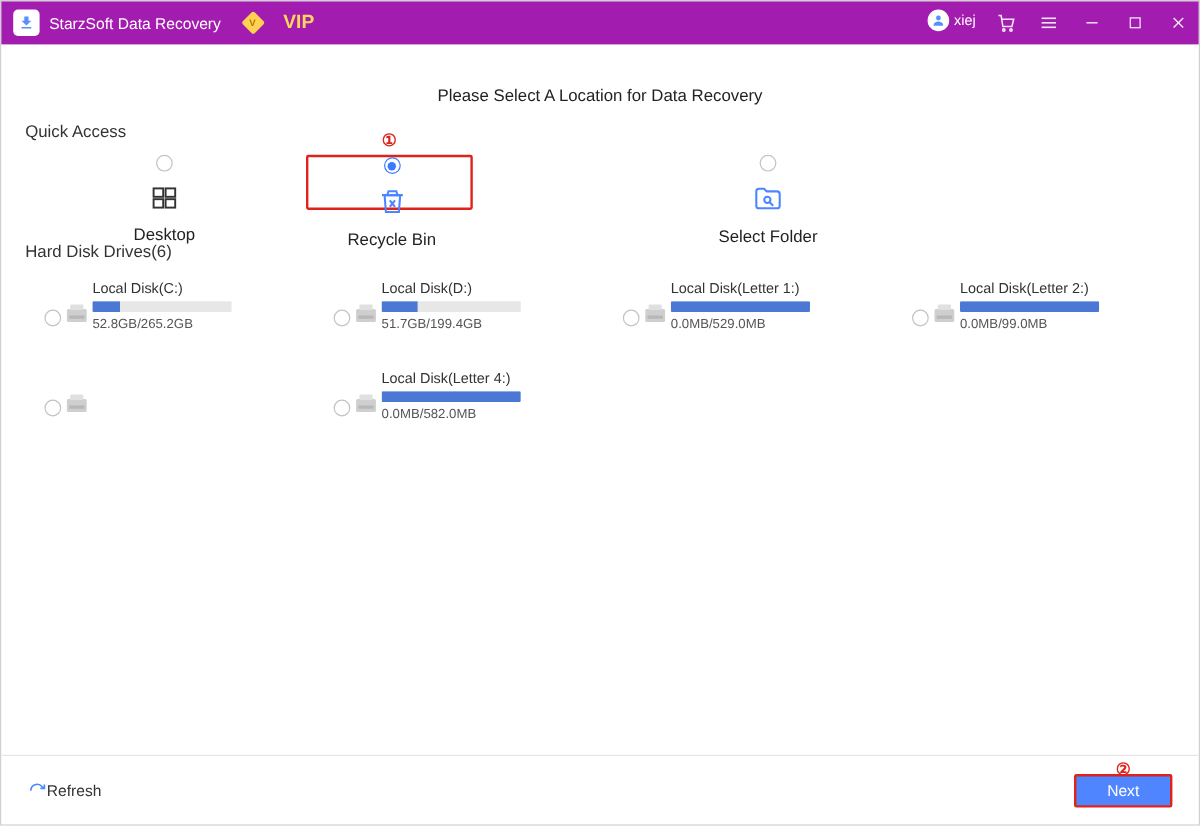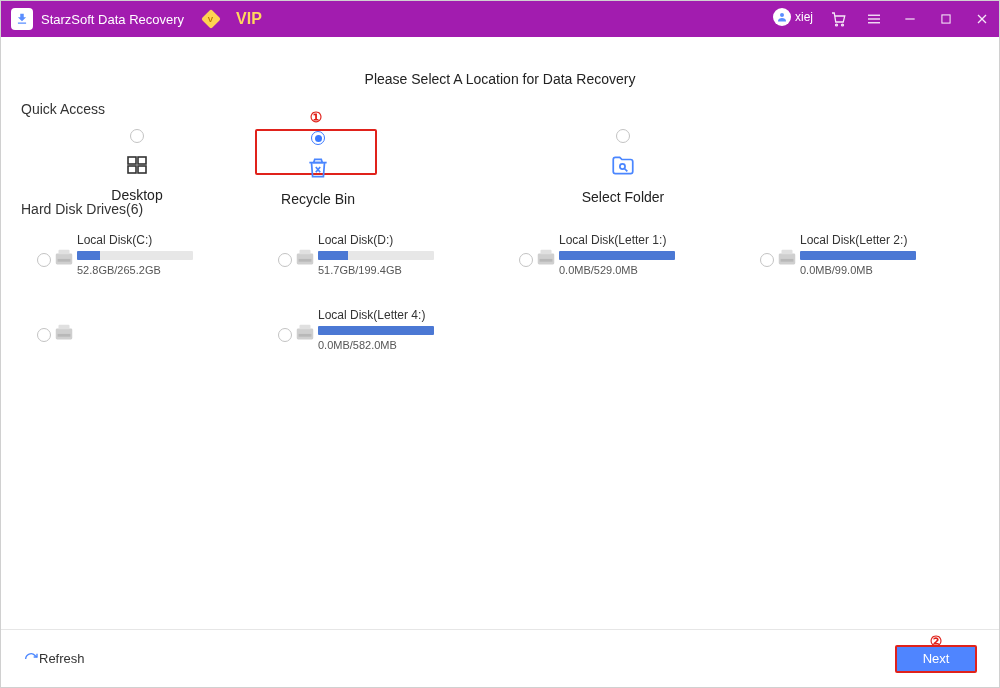--- a/index.html
+++ b/index.html
@@ -87,21 +87,21 @@
     .annotation {
       position: absolute; top: -20px; left: 50%; transform: translateX(-50%);
       color: #e0221b; font-size: 14px; font-weight: 600;
     }
 
     .drive-grid {
       display: grid; grid-template-columns: repeat(4, 1fr);
       column-gap: 6px; row-gap: 28px;
     }
     .drive-item {
-      display: flex; align-items: flex-start; gap: 2px;
+      display: flex; align-items: center; gap: 2px;
       padding: 4px 0 0 16px;
       cursor: pointer;
     }
     .drive-radio-wrap { padding-top: 20px; }
     .drive-icon {
       width: 22px; height: 22px; margin-top: 14px;
       display: flex; align-items: center; justify-content: center;
       color: #bcbcbc;
     }
     .drive-info { display: flex; flex-direction: column; gap: 4px; }
@@ -208,21 +208,21 @@
               <rect x="3" y="13" width="8" height="7"></rect>
               <rect x="13" y="13" width="8" height="7"></rect>
             </svg>
         </span>
         <span class="qa-label">Desktop</span>
       </div>
     </div>
 
     <div class="qa-wrap" style="margin-left:-14px;">
       <span class="annotation">①</span>
-      <div class="qa-item highlighted" style="width:122px;">
+      <div class="qa-item highlighted" style="width:139px;">
         <span class="radio checked"></span>
         <span class="qa-icon">
           <svg width="26" height="26" viewBox="0 0 24 24" fill="none" stroke="#4a86ff" stroke-width="1.6">
               <path d="M4 7h16"></path>
               <path d="M9 4h6l1 3H8l1-3z"></path>
               <path d="M6 7l1 13h10l1-13"></path>
               <path d="M10 11l4 5M14 11l-4 5"></path>
             </svg>
         </span>
         <span class="qa-label">Recycle Bin</span>

